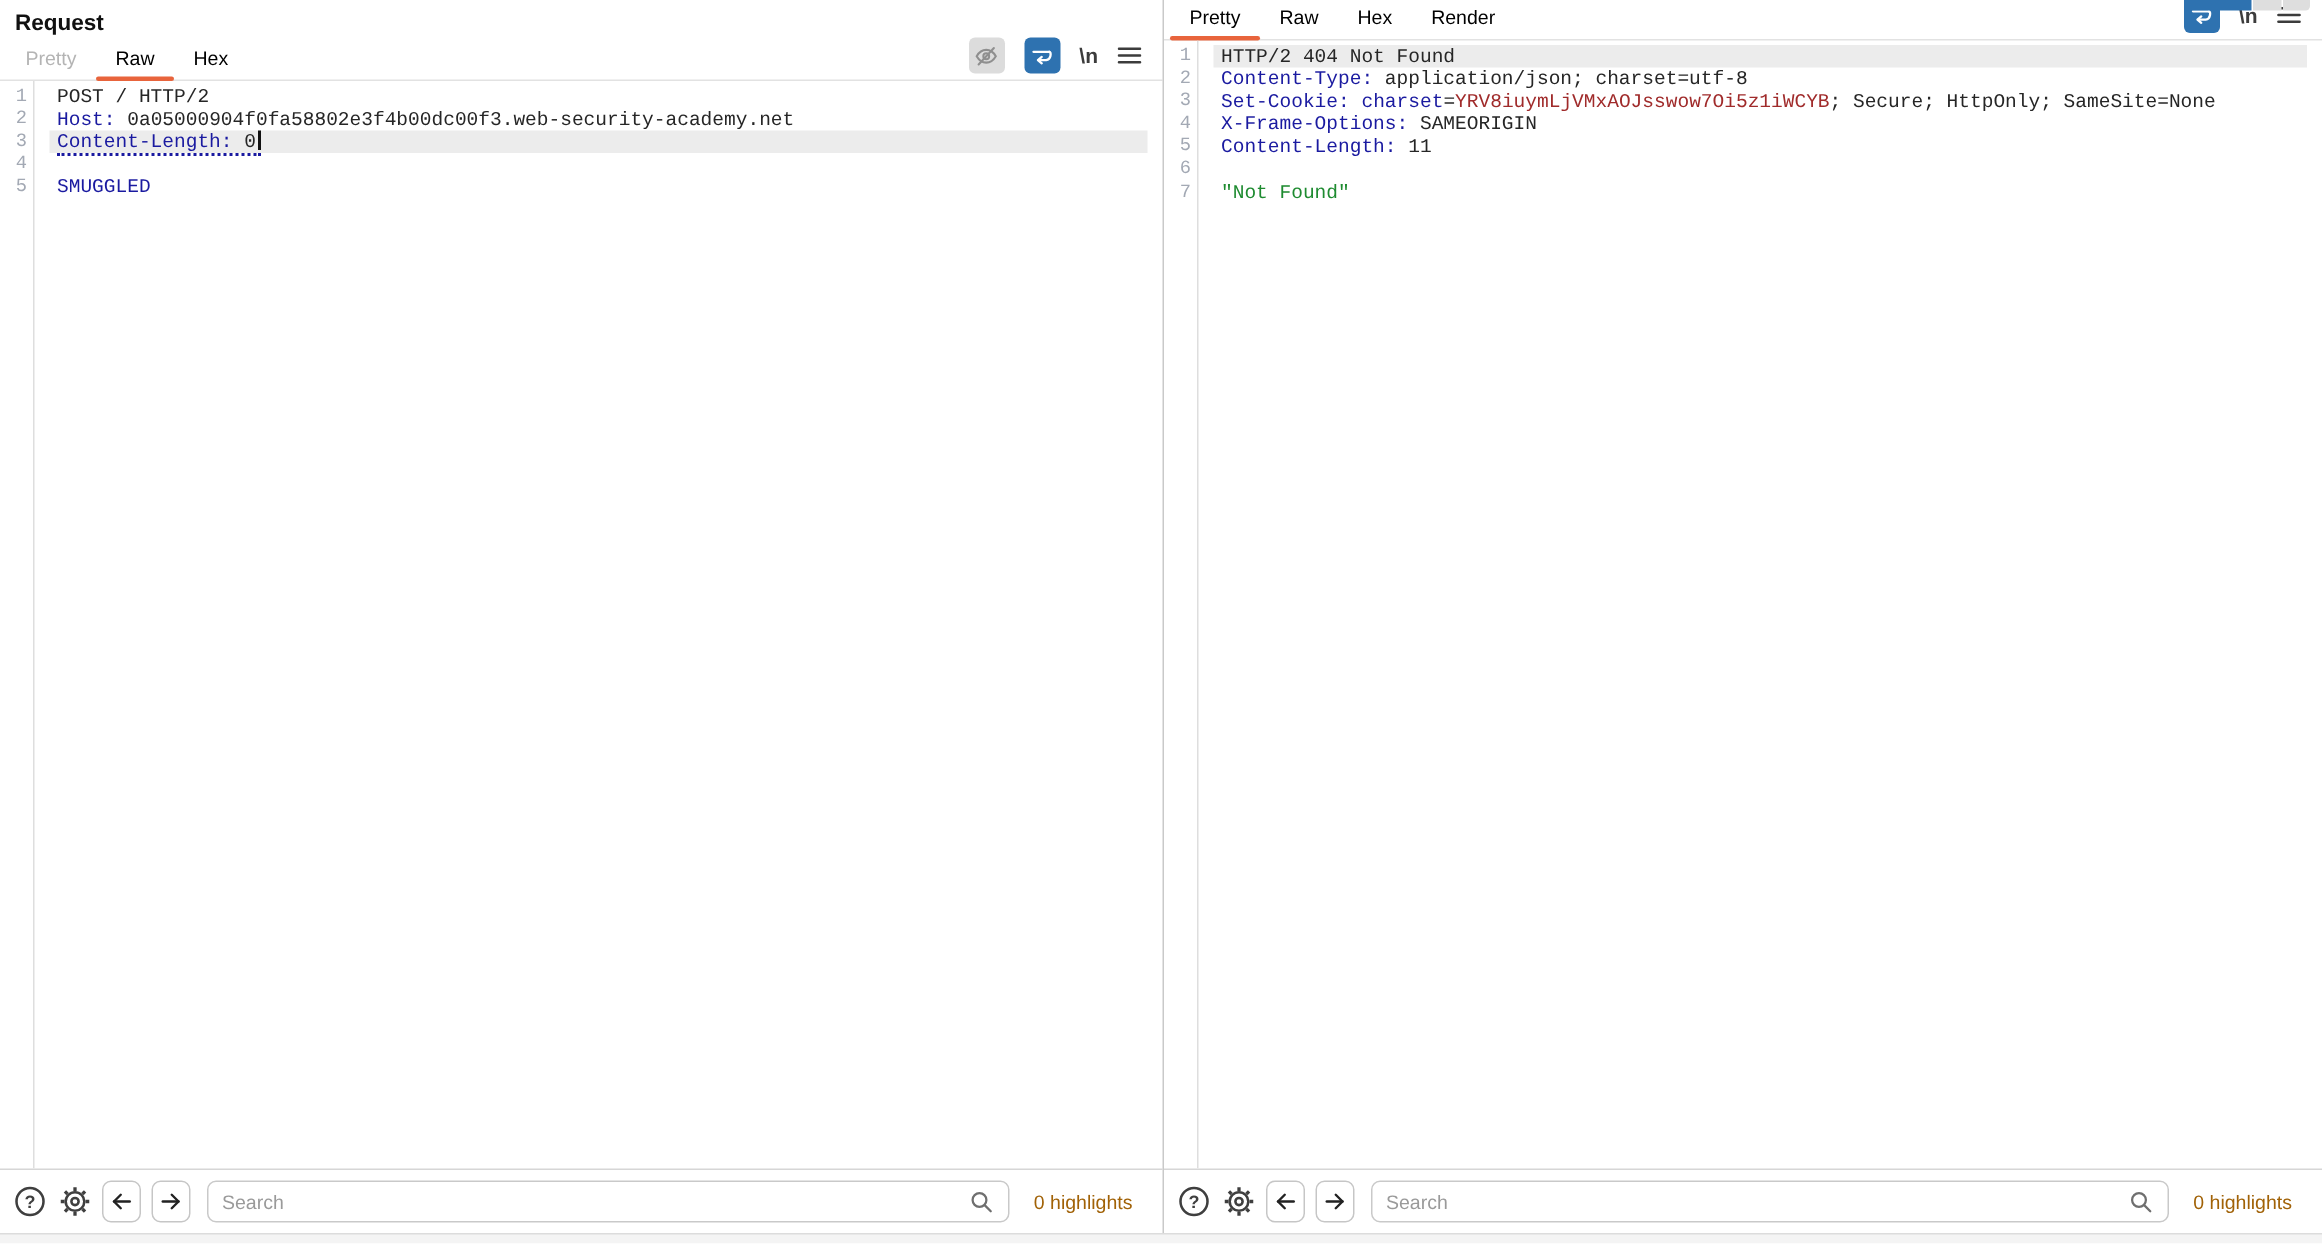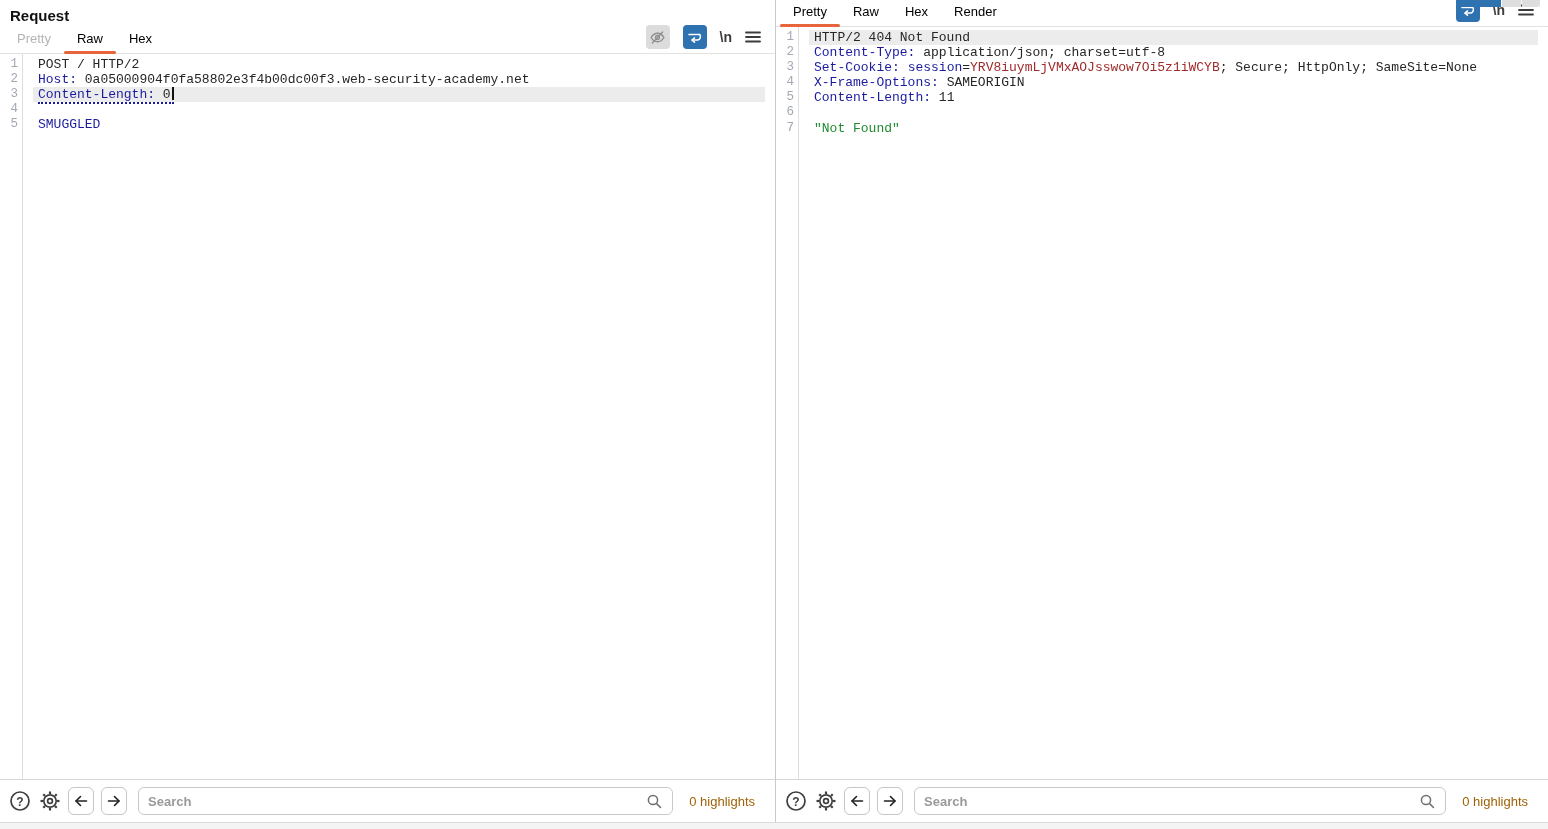--- a/index.html
+++ b/index.html
@@ -48,21 +48,21 @@
 
   
   .bottom-bar { height:43px; flex:none; border-top:1px solid #d6d6d6; display:flex;
                 align-items:center; padding:0 8px; gap:7px; background:#fff; }
   .icon-plain { width:23px; height:23px; display:flex; align-items:center; justify-content:center; flex:none; }
   .nav-btn { width:26px; height:28px; border:1px solid #c6c6c6; border-radius:6px; background:#fff;
              display:flex; align-items:center; justify-content:center; flex:none; }
   .search-box { flex:1; height:28px; border:1px solid #c9c9c9; border-radius:6px; background:#fff;
                 display:flex; align-items:center; padding:0 9px; margin-left:4px; }
   .search-box input { border:none; outline:none; flex:1; font-size:13px; color:#333; background:transparent;
-                      font-family:"Liberation Sans",sans-serif;font-weight:bold; }
+                      font-family:"Liberation Sans",sans-serif; }
   .search-box input::placeholder { color:#9a9a9a; }
   .highlights { font-size:13px; color:#a16207; padding:0 12px 0 9px; white-space:nowrap; }
 
   
   .bottom-strip { position:absolute; left:0; right:0; bottom:0; height:7px; background:#f4f4f4;
                   border-top:1px solid #dcdcdc; }
   .layout-toggle { position:absolute; top:0; right:8px; width:84px; height:7px; display:flex; }
   .layout-toggle .seg-b { width:45px; background:var(--toolbar-blue,#2e72b0); border-radius:0 0 0 3px; }
   .layout-toggle .seg-g1 { width:19px; background:#dedede; margin-left:1px; }
   .layout-toggle .seg-g2 { width:18px; background:#dedede; margin-left:1px; border-radius:0 0 3px 0; }
@@ -234,21 +234,21 @@
           <div class="code-line hl">
             <span class="ln">1</span>
             <span class="lt"><span class="seg-plain">HTTP/2 404 Not Found</span></span>
           </div>
           <div class="code-line">
             <span class="ln">2</span>
             <span class="lt"><span class="seg-header">Content-Type:</span><span class="seg-plain"> application/json; charset=utf-8</span></span>
           </div>
           <div class="code-line">
             <span class="ln">3</span>
-            <span class="lt"><span class="seg-header">Set-Cookie:</span><span class="seg-plain"> </span><span class="seg-header">session</span><span class="seg-plain">=</span><span class="seg-value">YRV8iuymLjVMxAOJsswow7Oi5z1iWCYB</span><span class="seg-plain">; Secure; HttpOnly; SameSite=None</span></span>
+            <span class="lt"><span class="seg-header">Set-Cookie:</span><span class="seg-plain"> </span><span class="seg-header">charset</span><span class="seg-plain">=</span><span class="seg-value">YRV8iuymLjVMxAOJsswow7Oi5z1iWCYB</span><span class="seg-plain">; Secure; HttpOnly; SameSite=None</span></span>
           </div>
           <div class="code-line">
             <span class="ln">4</span>
             <span class="lt"><span class="seg-header">X-Frame-Options:</span><span class="seg-plain"> SAMEORIGIN</span></span>
           </div>
           <div class="code-line">
             <span class="ln">5</span>
             <span class="lt"><span class="seg-header">Content-Length:</span><span class="seg-plain"> 11</span></span>
           </div>
           <div class="code-line">

